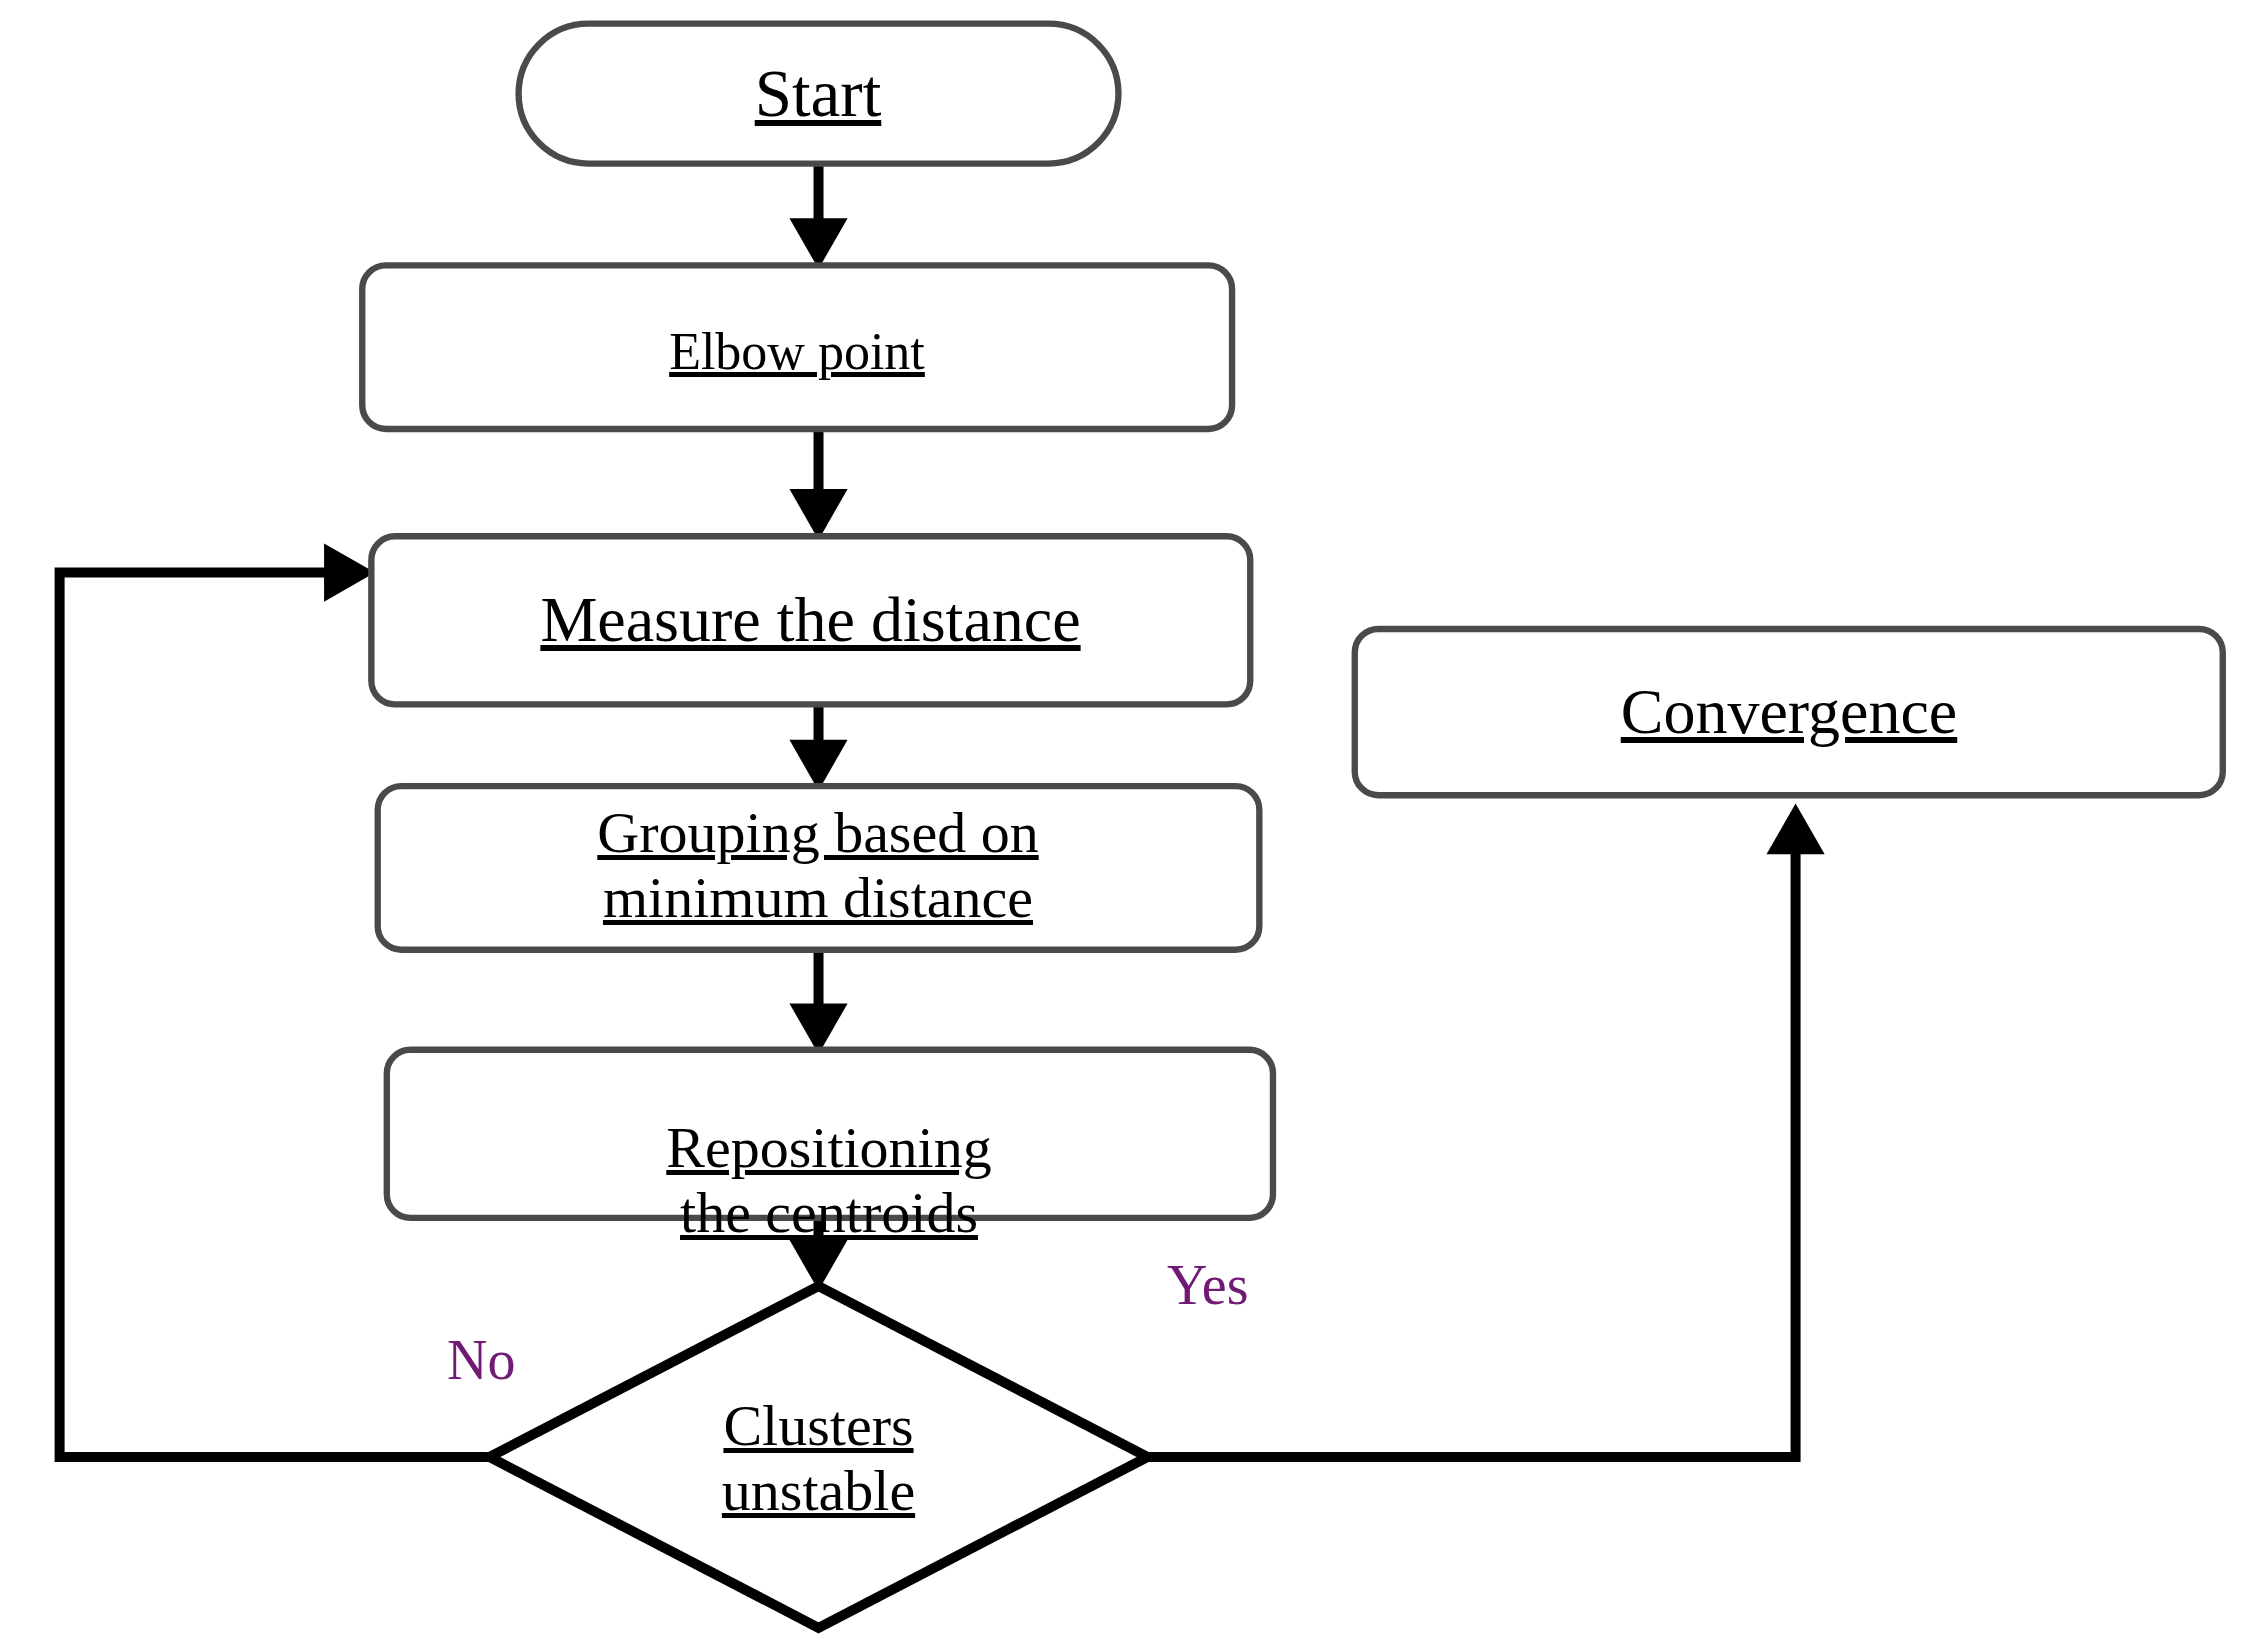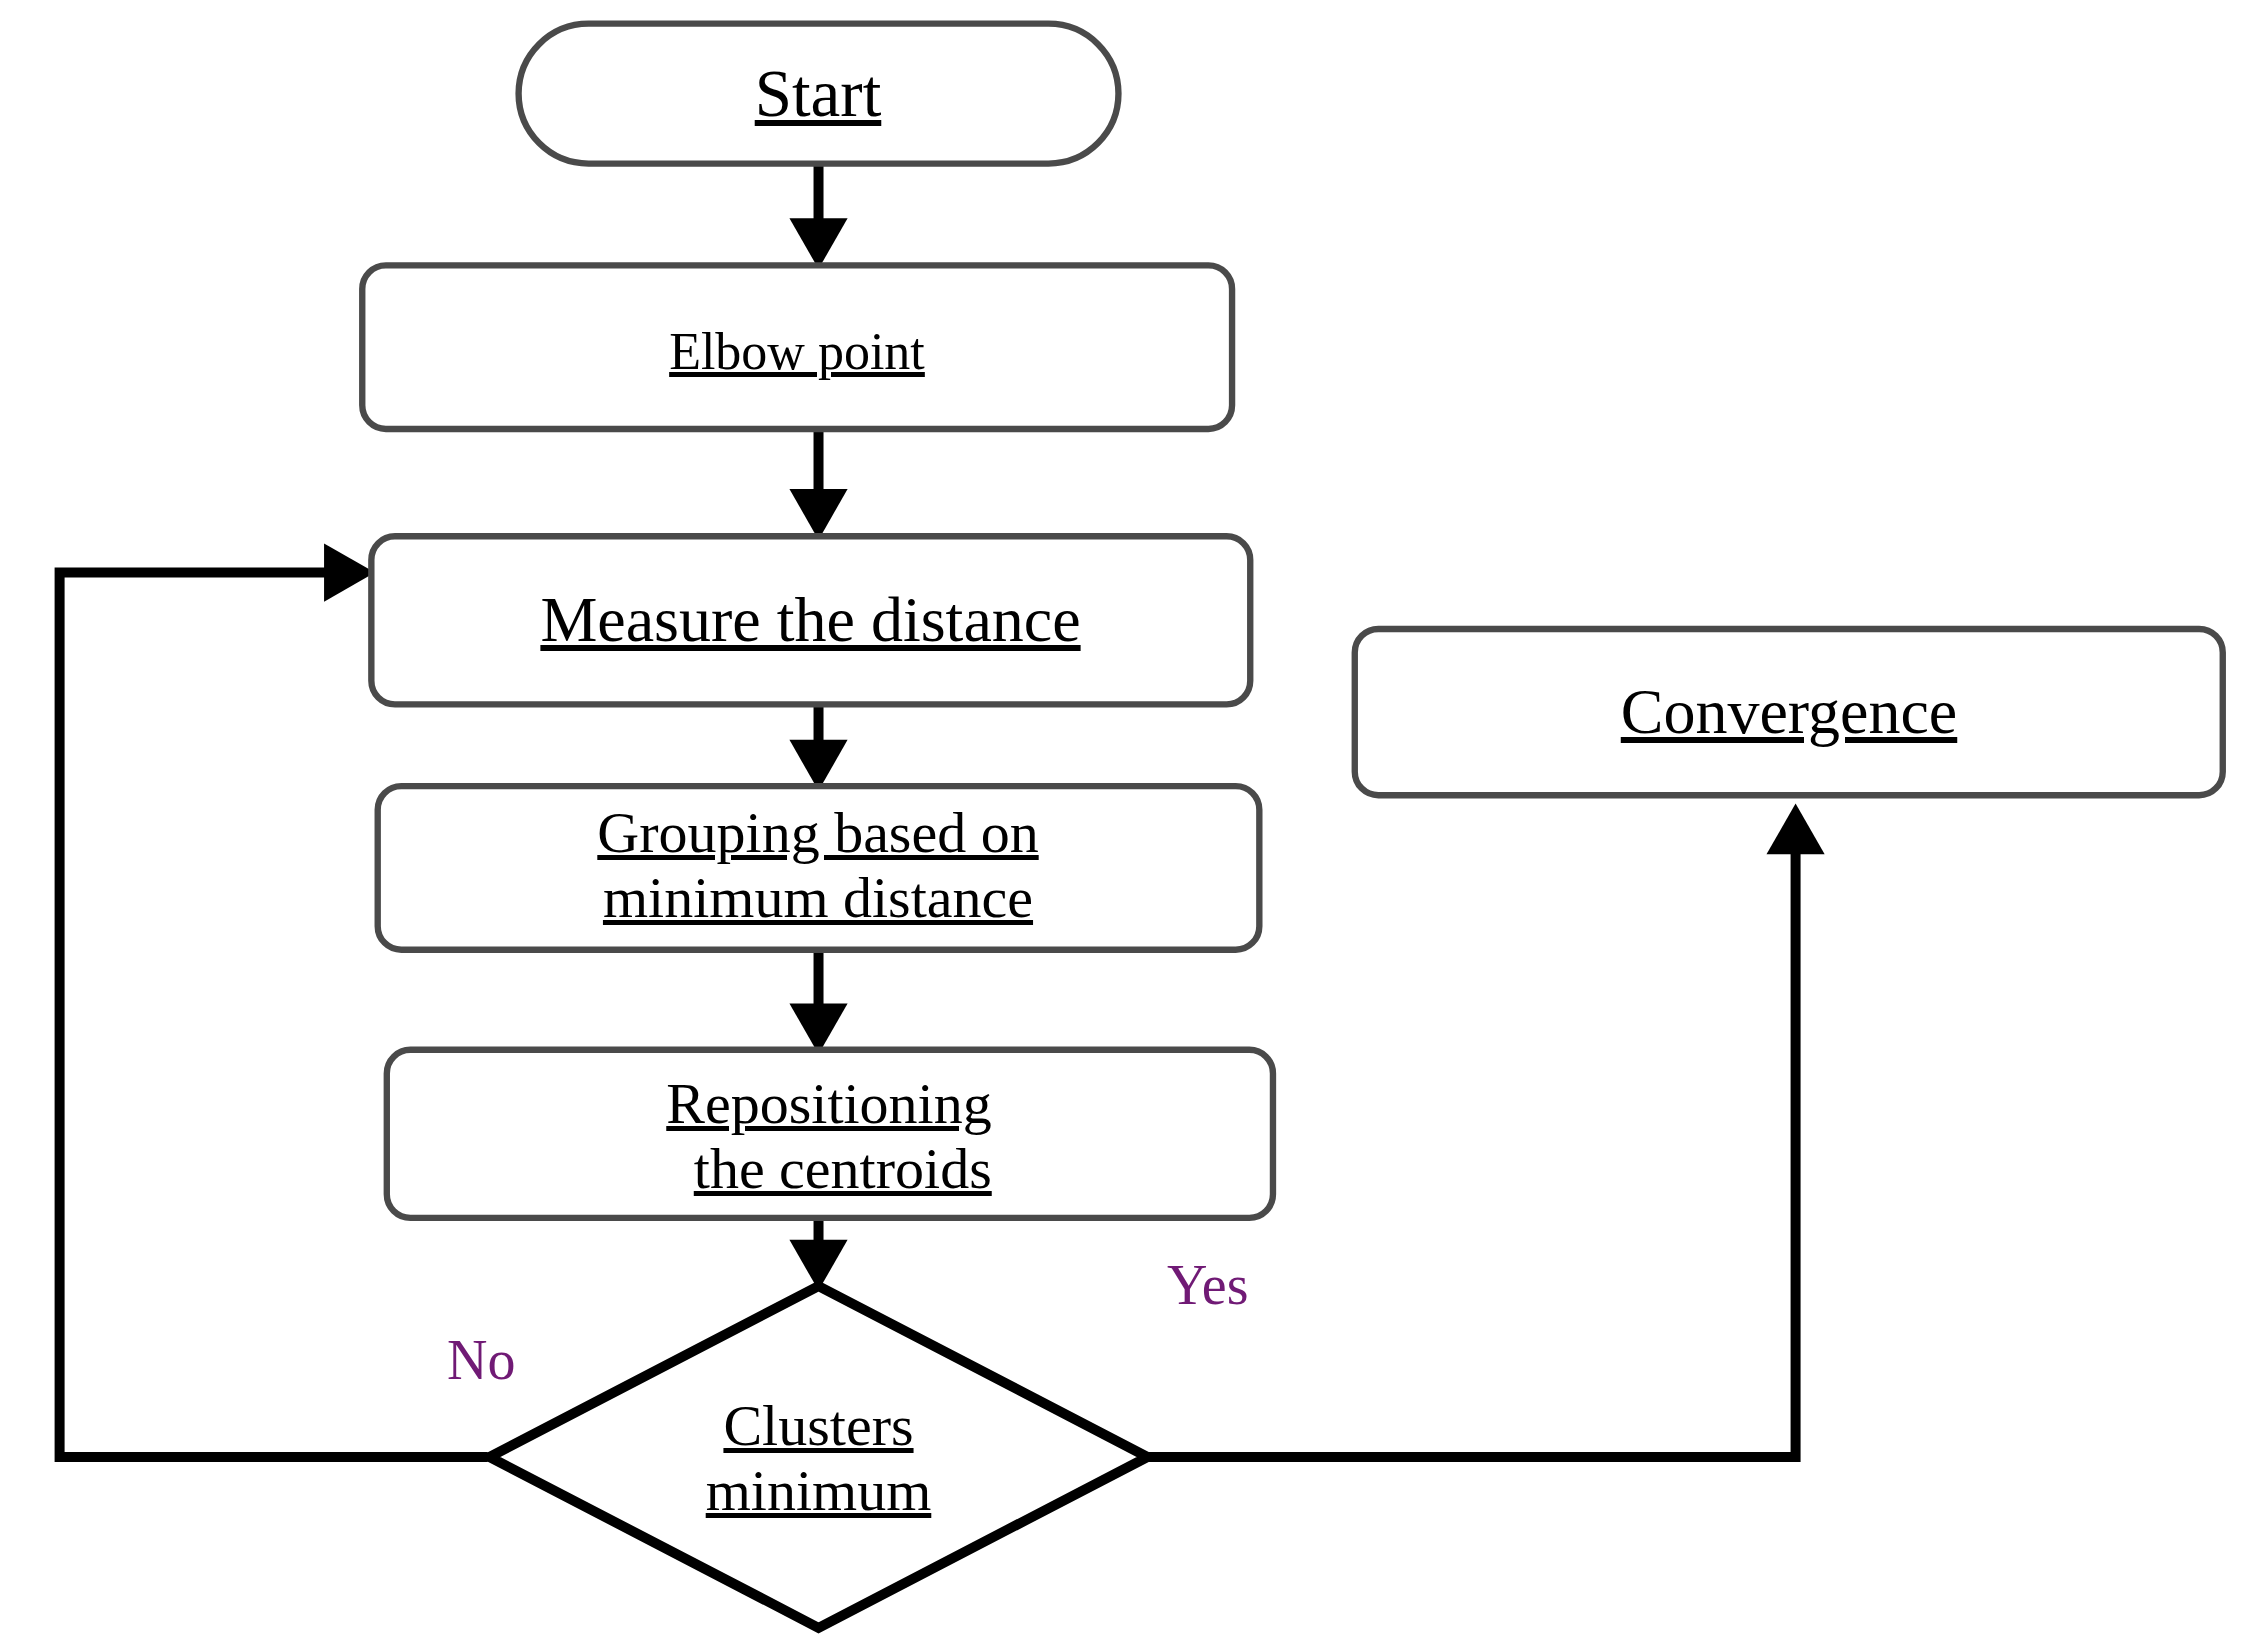--- a/index.html
+++ b/index.html
@@ -129,25 +129,25 @@
 
   <div class="node-label" style="left:518px; top:23.6px; width:600px; height:140px; font-size:67px;">Start</div>
 
   <div class="node-label" style="left:362px; top:270px; width:870px; height:164px; font-size:52px;">Elbow point</div>
 
   <div class="node-label" style="left:377px; top:784px; width:882px; height:164px; font-size:58px;">Grouping based on
 minimum distance</div>
 
   <div class="node-label" style="left:371px; top:536px; width:879px; height:168px; font-size:64px;">Measure the distance</div>
 
-  <div class="node-label" style="left:386px; top:1047px; width:886px; height:180px; font-size:58px;text-align:right;">Repositioning
+  <div class="node-label" style="left:386px; top:1091px; width:886px; height:180px; font-size:58px;">Repositioning
 the centroids</div>
 
   <div class="node-label" style="left:564px; top:1375px; width:509px; height:168px; font-size:58px;">Clusters
-minimum</div>
+unstable</div>
 
   <div class="node-label" style="left:1355px; top:629px; width:868px; height:166px; font-size:64px;">Convergence</div>
 
   <div class="edge-label" style="left:447px; top:1332px;">No</div>
 
   <div class="edge-label" style="left:1127px; top:1257px;margin-left:40px;">Yes</div>
 
 </div>
 
 

